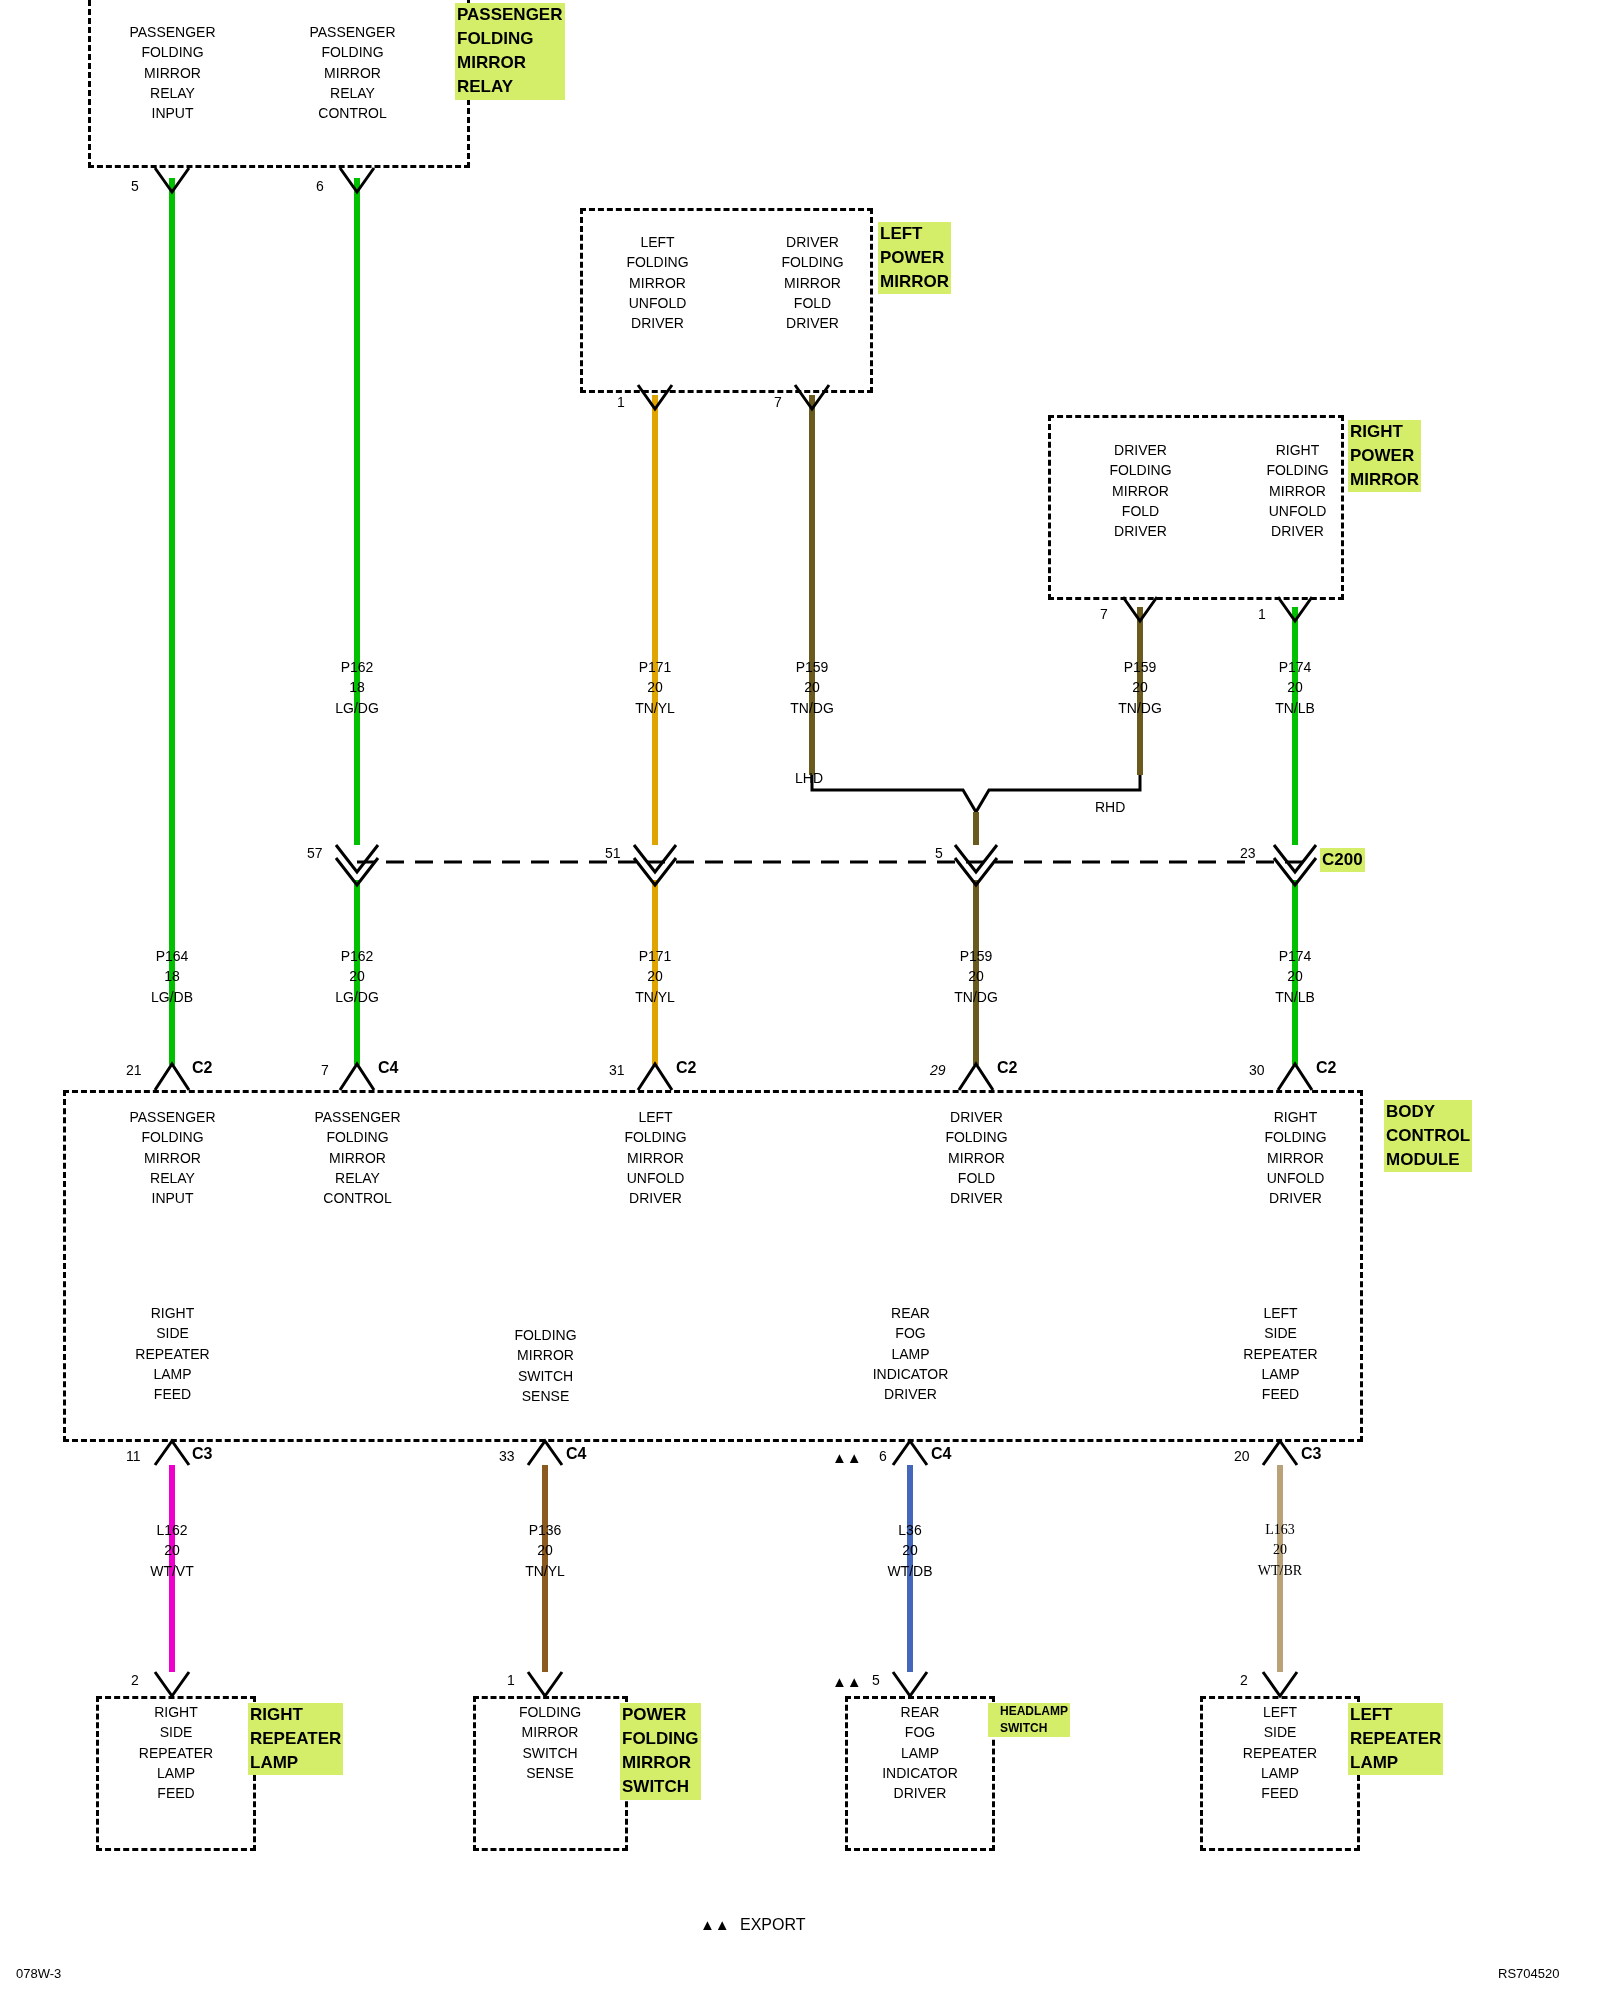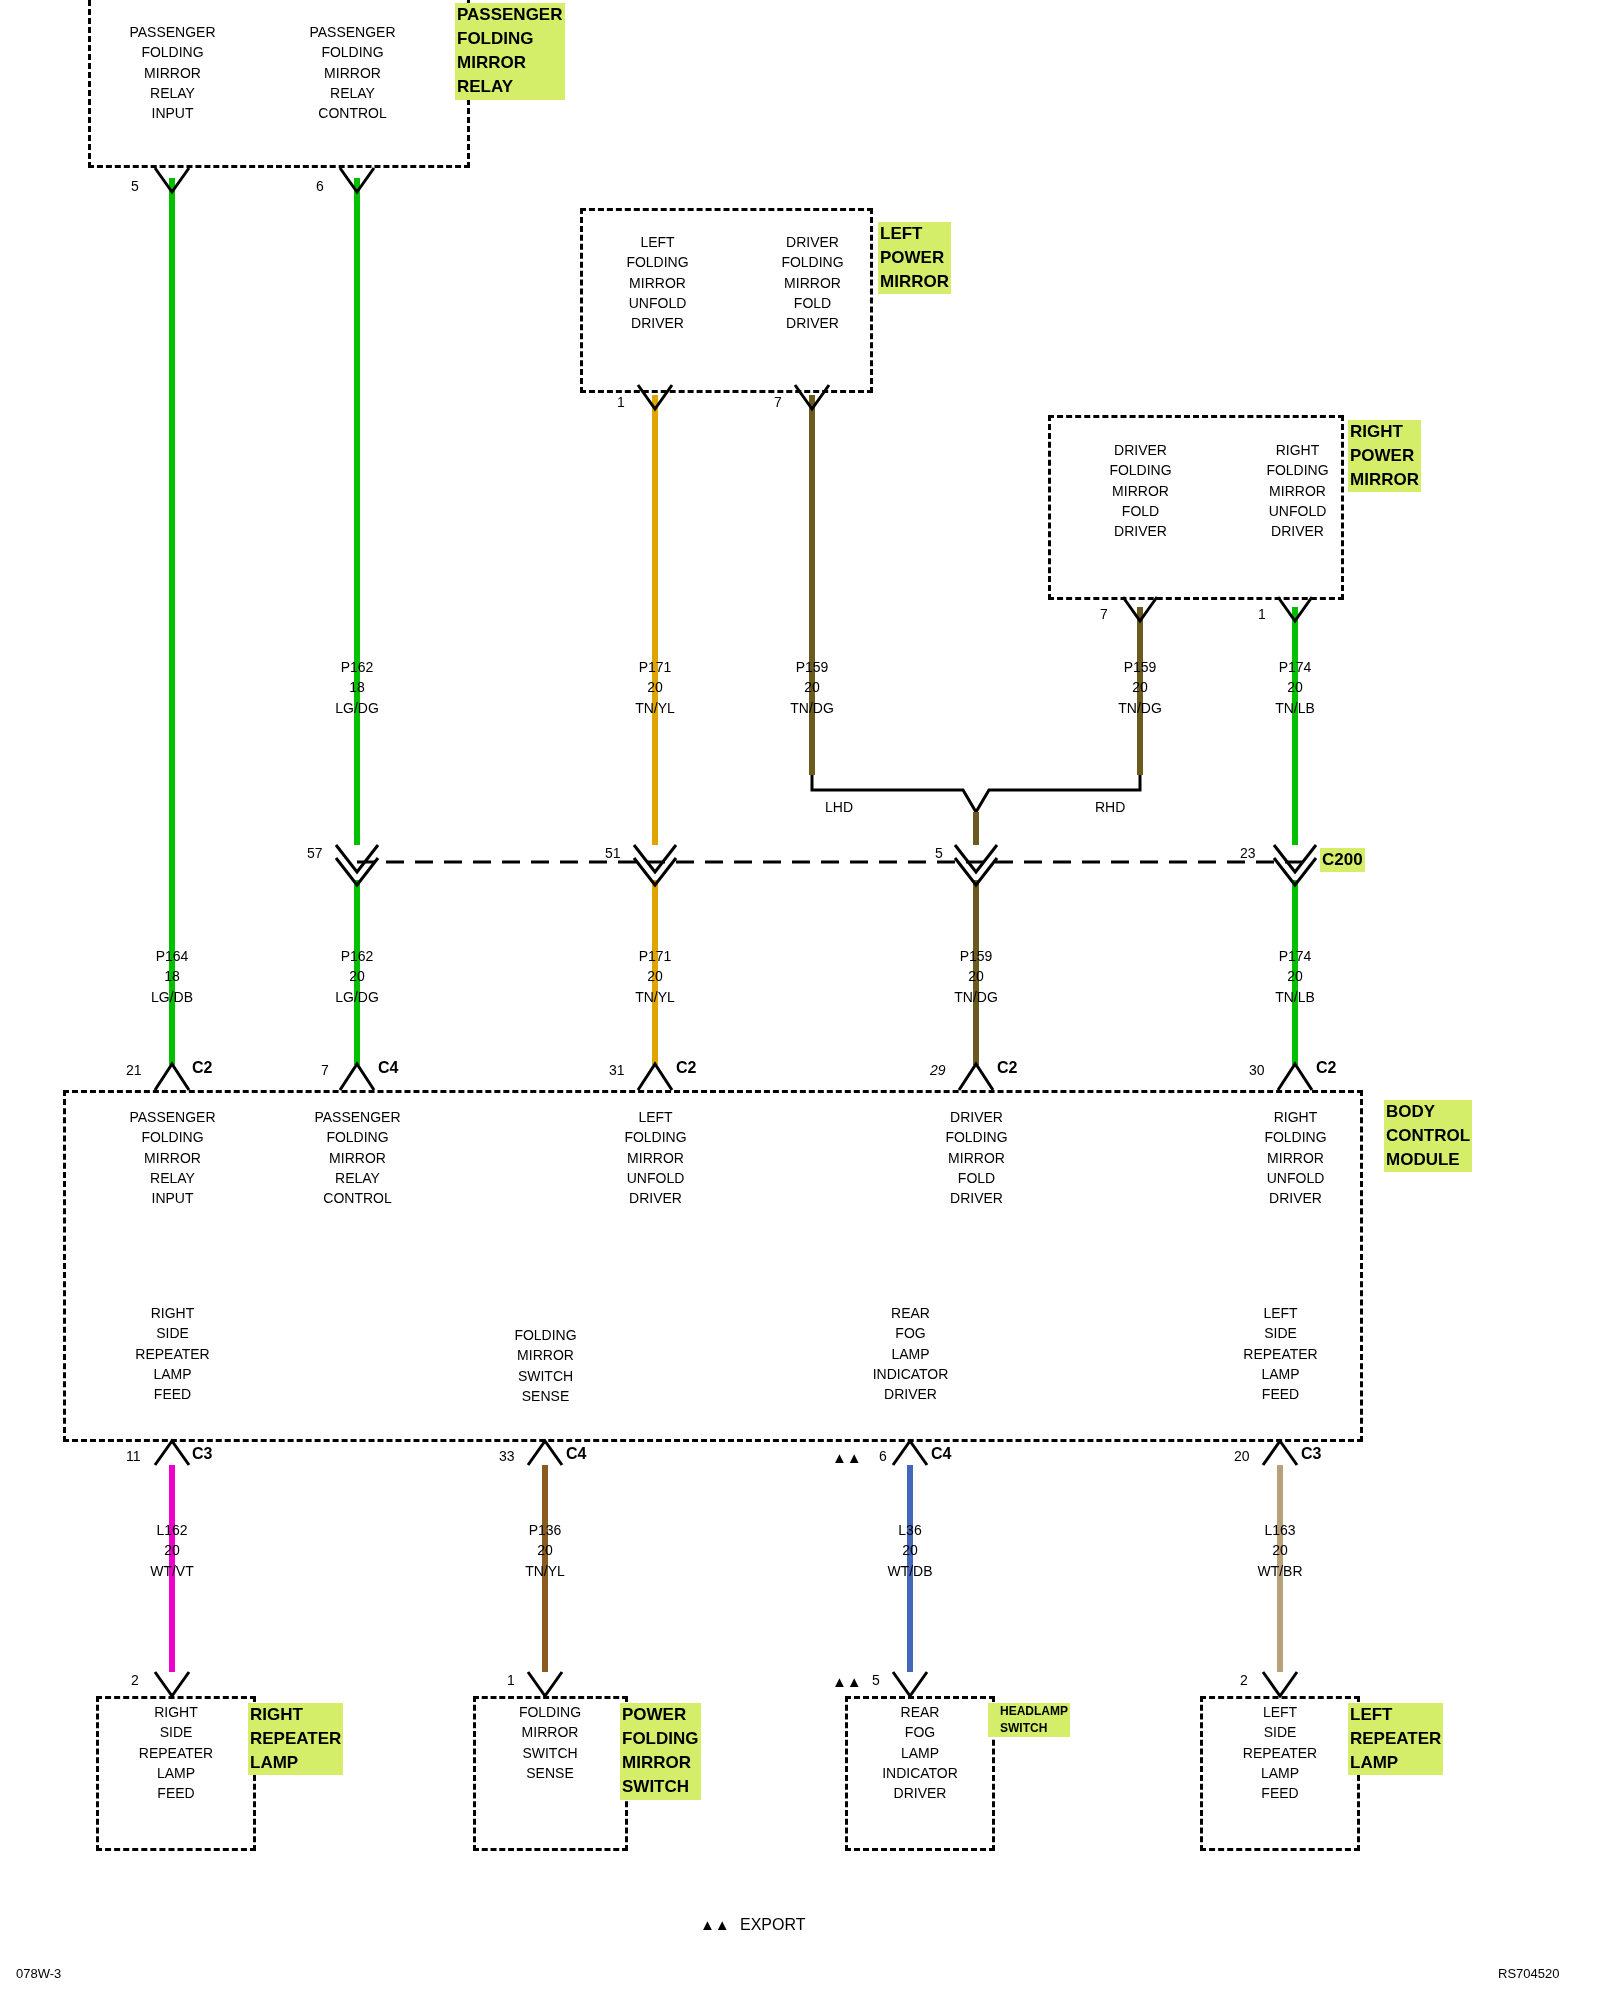--- a/index.html
+++ b/index.html
@@ -182,21 +182,21 @@
       <div>P159</div>
       <div>20</div>
       <div>TN/DG</div>
     </div>
   <div class="ctr small" style="left:1225px;top:657px;width:140px;">
       <div>P174</div>
       <div>20</div>
       <div>TN/LB</div>
     </div>
 
-  <div class="txt small" style="left:795px;top:797px;margin-left:30px;">LHD</div>
+  <div class="txt small" style="left:795px;top:768px;">LHD</div>
   <div class="txt small" style="left:1095px;top:797px;">RHD</div>
 
   <div class="pin" style="left:307px;top:845px;">57</div>
   <div class="pin" style="left:605px;top:845px;">51</div>
   <div class="pin" style="left:935px;top:845px;">5</div>
   <div class="pin" style="left:1240px;top:845px;">23</div>
   <div class="lbl" style="left:1320px;top:848px;font-size:17px;">C200</div>
 
   <div class="ctr small" style="left:102px;top:946px;width:140px;">
       <div>P164</div>
@@ -324,21 +324,21 @@
   <div class="ctr small" style="left:475px;top:1520px;width:140px;">
       <div>P136</div>
       <div>20</div>
       <div>TN/YL</div>
     </div>
   <div class="ctr small" style="left:840px;top:1520px;width:140px;">
       <div>L36</div>
       <div>20</div>
       <div>WT/DB</div>
     </div>
-  <div class="ctr small" style="left:1210px;top:1520px;width:140px;">
+  <div class="ctr small" style="left:1210px;top:1520px;width:140px;font-family:Liberation Serif, serif;">
       <div>L163</div>
       <div>20</div>
       <div>WT/BR</div>
     </div>
 
   <div class="pin" style="left:131px;top:1672px;">2</div>
   <div class="box" style="left:96px;top:1696px;width:160px;height:155px;"></div>
   <div class="boxcol small" style="left:86px;top:1702px;width:180px;">
       <div>RIGHT</div>
       <div>SIDE</div>

